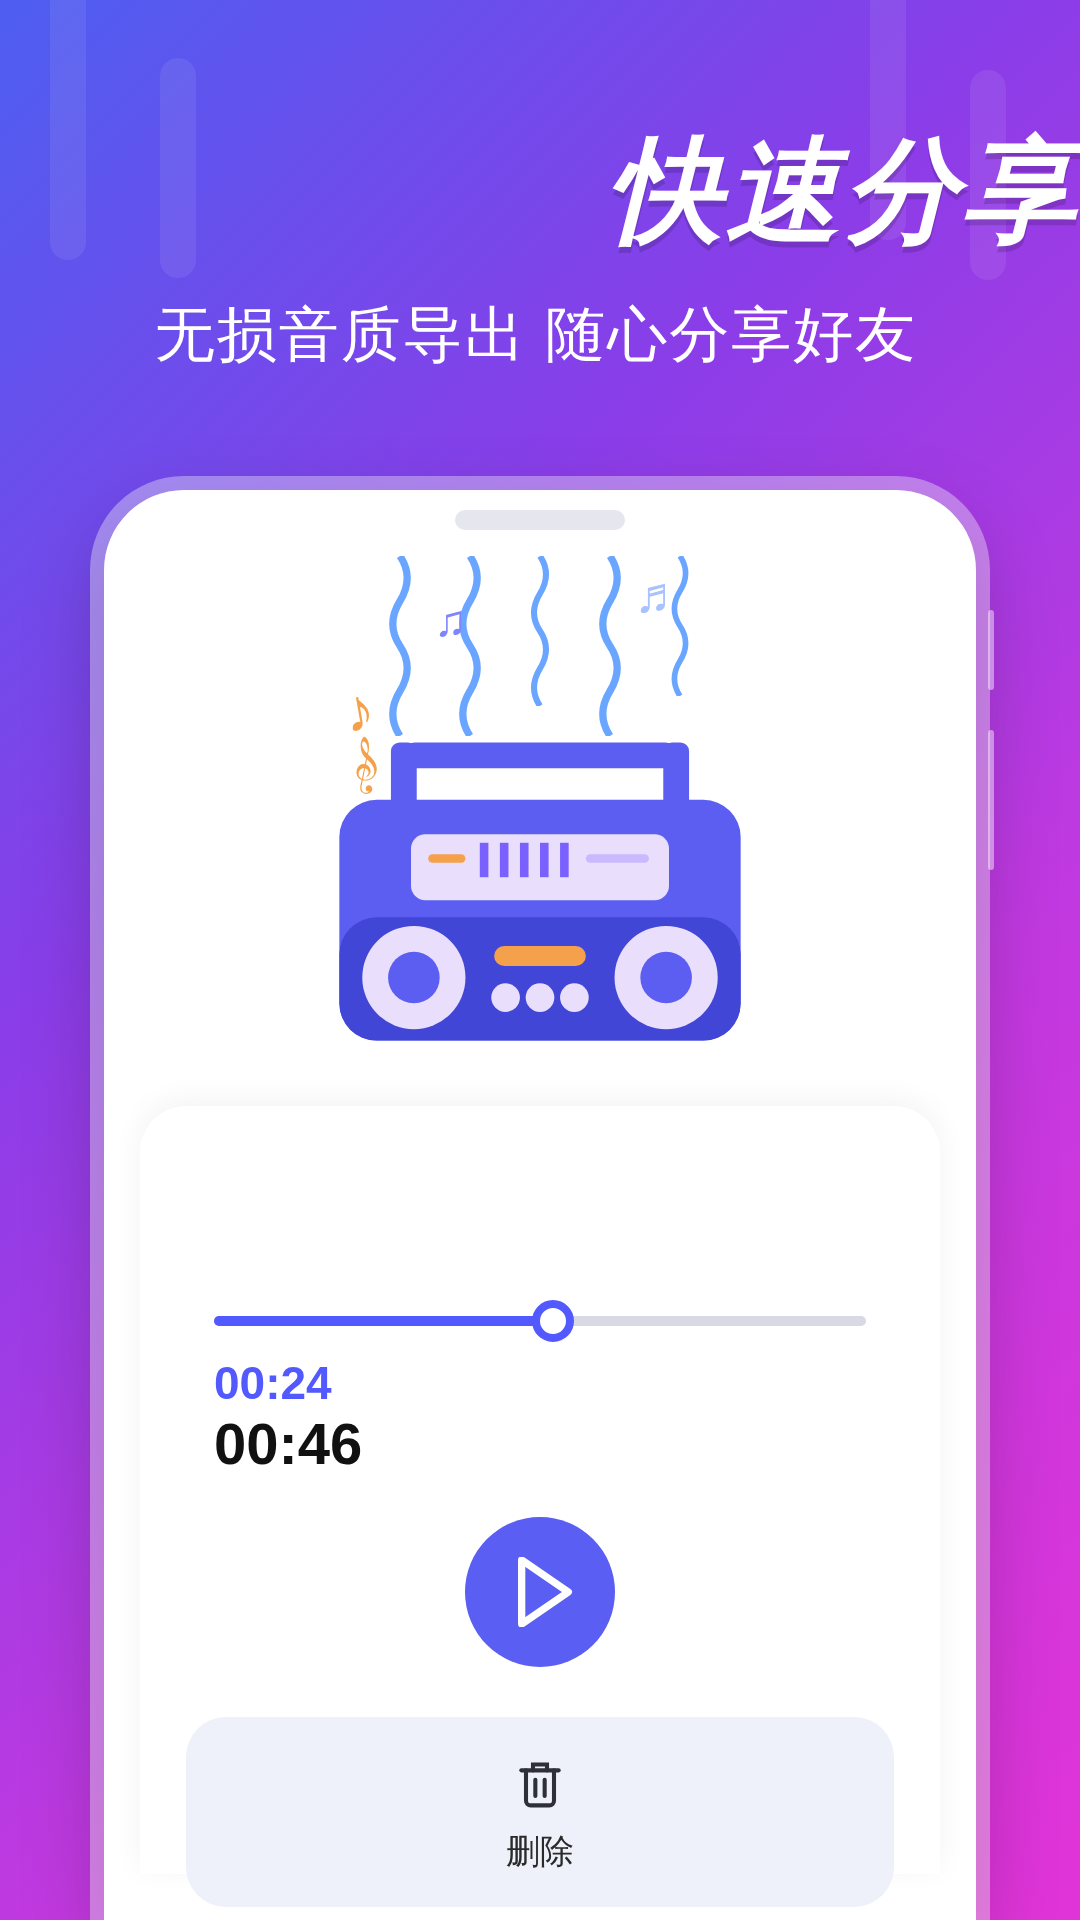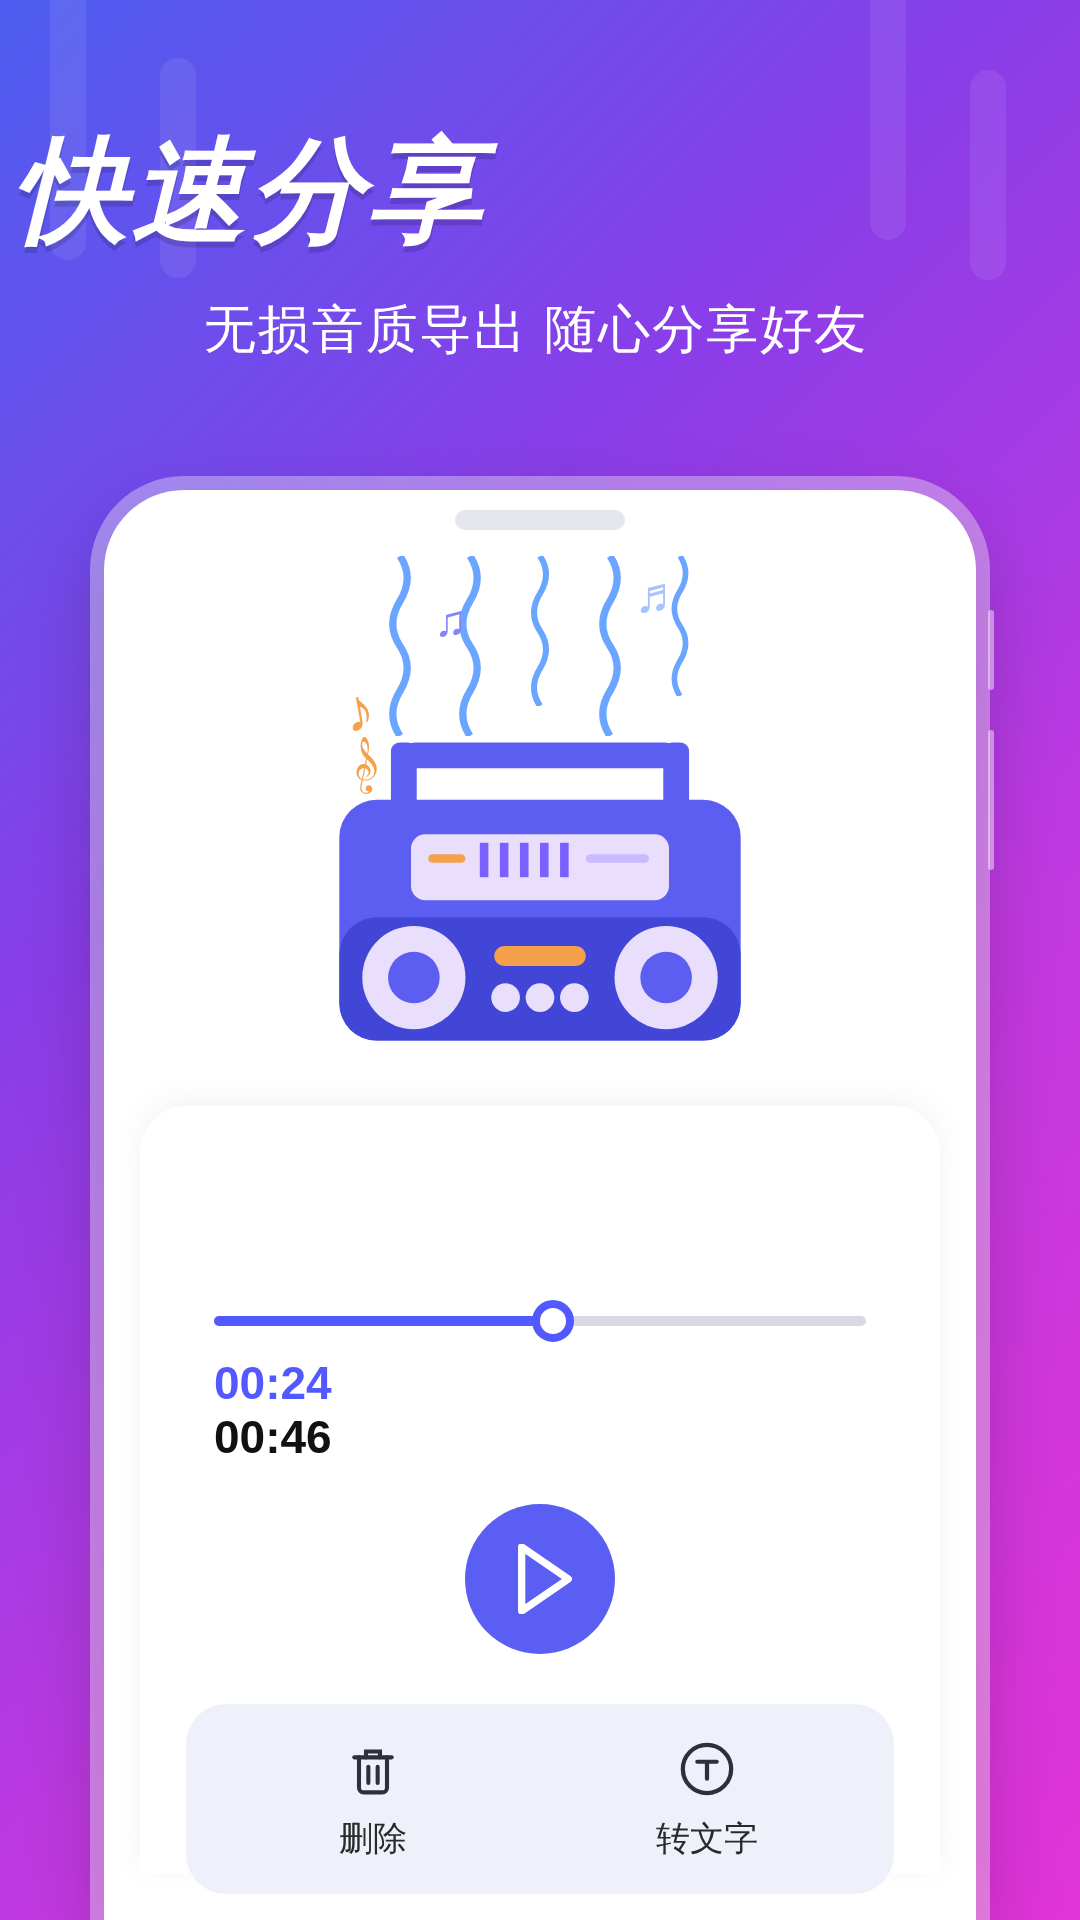--- a/index.html
+++ b/index.html
@@ -20,36 +20,36 @@
   position: absolute;
   width: 36px;
   background: rgba(255,255,255,0.08);
   border-radius: 20px;
 }
 
 .hero-title {
   position: absolute;
   top: 115px;
   left: 14px; right: 0;
-  text-align: left;
+  text-align: right;
   color: #fff;
   font-size: 114px;
   font-weight: 900;
   font-style: italic;
   letter-spacing: 4px;
   text-shadow: 0 6px 0 rgba(0,0,0,0.15);
 }
 
 .hero-sub {
   position: absolute;
   top: 295px;
   left: 0; right: 8px;
   text-align: center;
   color: #ffffff;
-  font-size: 52px;
+  font-size: 60px;
   font-weight: 400;
   letter-spacing: 2px;
 }
 
 
 .phone {
   position: absolute;
   left: 104px;
   top: 490px;
   width: 872px;
@@ -158,21 +158,21 @@
   border: 8px solid #5259ff;
   border-radius: 50%;
 }
 
 .times {
   display:flex; justify-content:space-between;
   margin: 30px 28px 0;
   flex-direction: column;
 }
 .times .cur { color:#5259ff; font-size: 46px; font-weight: 600;}
-.times .tot { color:#111;    font-size: 46px; font-weight: 700;}
+.times .tot { color:#111;    font-size: 58px; font-weight: 700;}
 
 .play-btn {
   margin: 40px auto 0;
   width: 150px; height:150px;
   border-radius: 50%;
   background:#5a5ef3;
   display:flex; align-items:center; justify-content:center;
 }
 .play-btn svg { width: 60px; height: 70px; fill:#fff; margin-left:10px;}
 
@@ -293,26 +293,17 @@
             <path d="M8 14 H40"></path>
               <path d="M18 14 V9 H30 V14"></path>
             <path d="M12 14 V40 a4 4 0 0 0 4 4 H32 a4 4 0 0 0 4 -4 V14"></path>
             <path d="M20 22 V36"></path>
               <path d="M28 22 V36"></path>
           </svg>
         </div>
         <div class="lbl">删除</div>
       </div>
 
-      <div class="tool">
-        <div class="ic">
-          <svg viewBox="0 0 48 48" width="58" height="58" fill="none" stroke="#2f2f3a" stroke-width="3.5">
-            <circle cx="24" cy="24" r="20"></circle>
-            <path d="M16 18 H32 M24 18 V32" stroke-linecap="round"></path>
-          </svg>
-        </div>
-        <div class="lbl">转文字</div>
-      </div>
 
     </div>
 
   </div>
 </div>
 
 </body></html>

